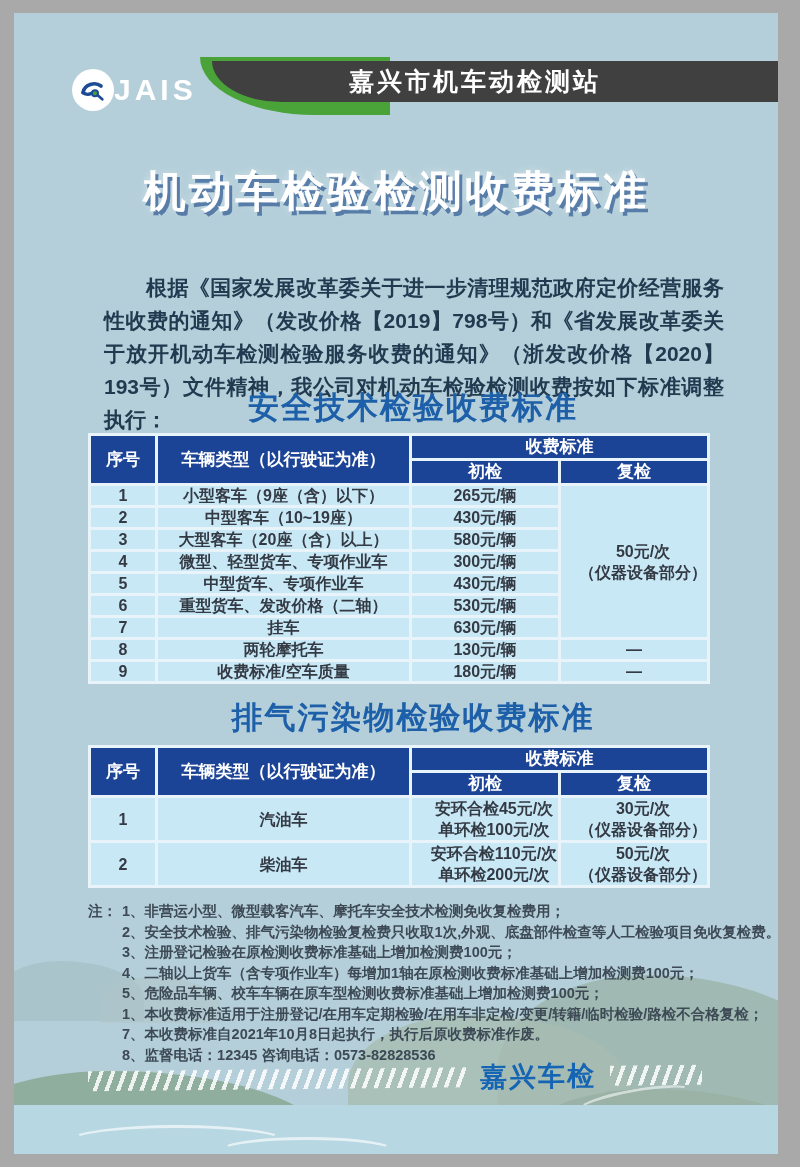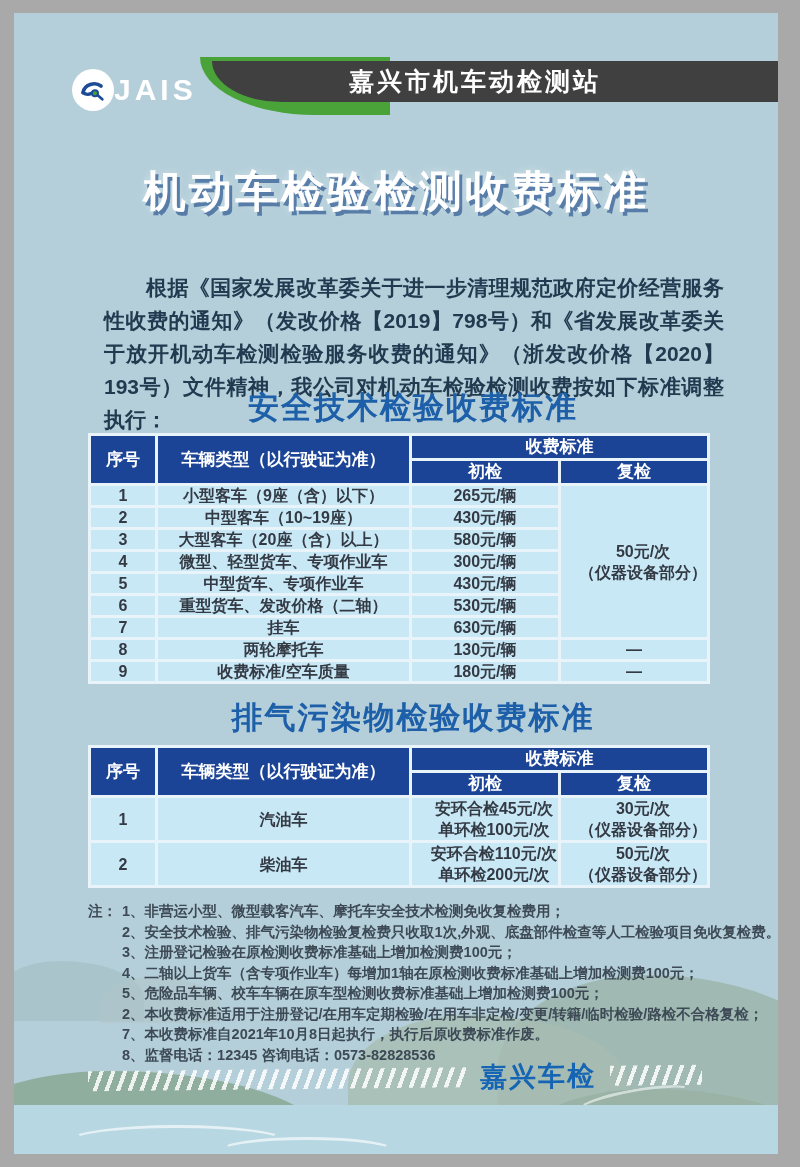--- a/index.html
+++ b/index.html
@@ -248,21 +248,21 @@
   </div>
 
   <div class="layer notes">
     <span class="note-prefix">注：</span>
     <div>
       <div class="note-item">1、非营运小型、微型载客汽车、摩托车安全技术检测免收复检费用；</div>
       <div class="note-item">2、安全技术检验、排气污染物检验复检费只收取1次,外观、底盘部件检查等人工检验项目免收复检费。</div>
       <div class="note-item">3、注册登记检验在原检测收费标准基础上增加检测费100元；</div>
       <div class="note-item">4、二轴以上货车（含专项作业车）每增加1轴在原检测收费标准基础上增加检测费100元；</div>
       <div class="note-item">5、危险品车辆、校车车辆在原车型检测收费标准基础上增加检测费100元；</div>
-      <div class="note-item">2、本收费标准适用于注册登记/在用车定期检验/在用车非定检/变更/转籍/临时检验/路检不合格复检；</div>
+      <div class="note-item">1、本收费标准适用于注册登记/在用车定期检验/在用车非定检/变更/转籍/临时检验/路检不合格复检；</div>
       <div class="note-item">7、本收费标准自2021年10月8日起执行，执行后原收费标准作废。</div>
       <div class="note-item">8、监督电话：12345 咨询电话：0573-82828536</div>
     </div>
   </div>
 
   <div class="layer footer">
     <div class="stripes s-left"></div>
     <span class="brand">嘉兴车检</span>
     <div class="stripes s-right"></div>
   </div>

